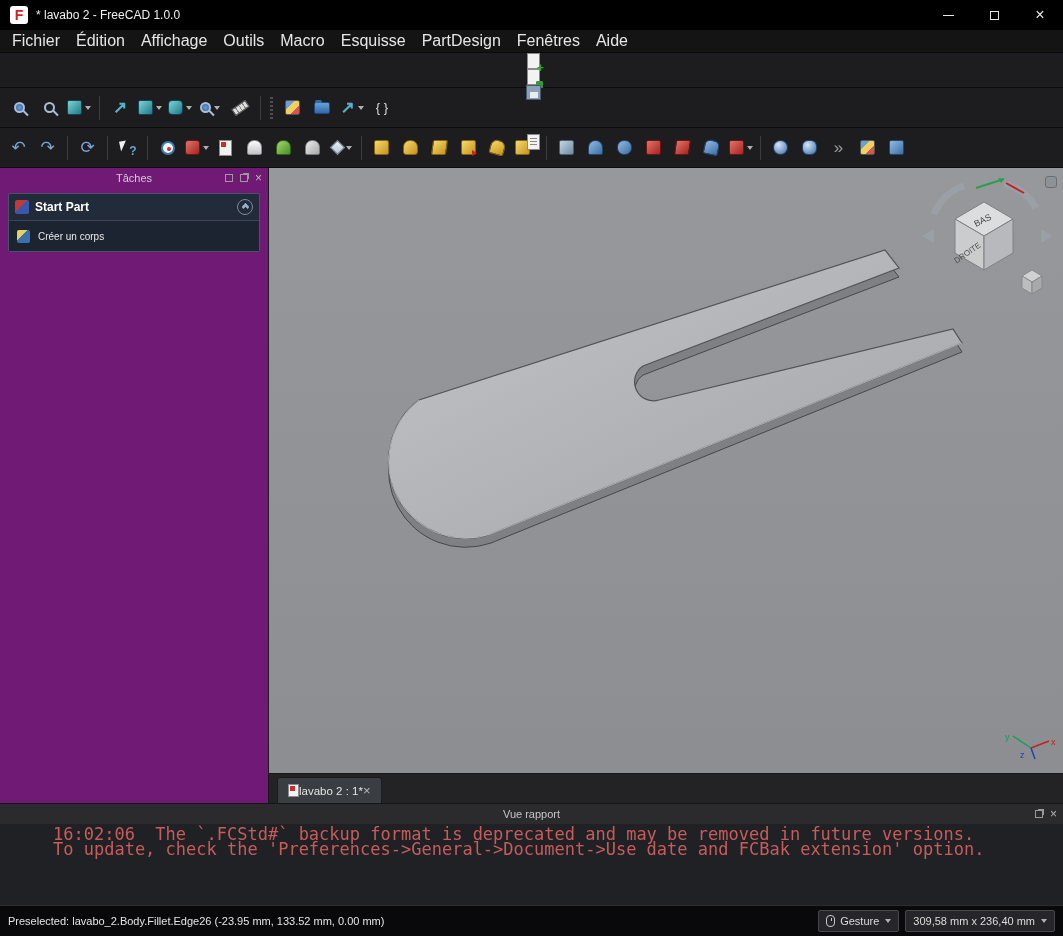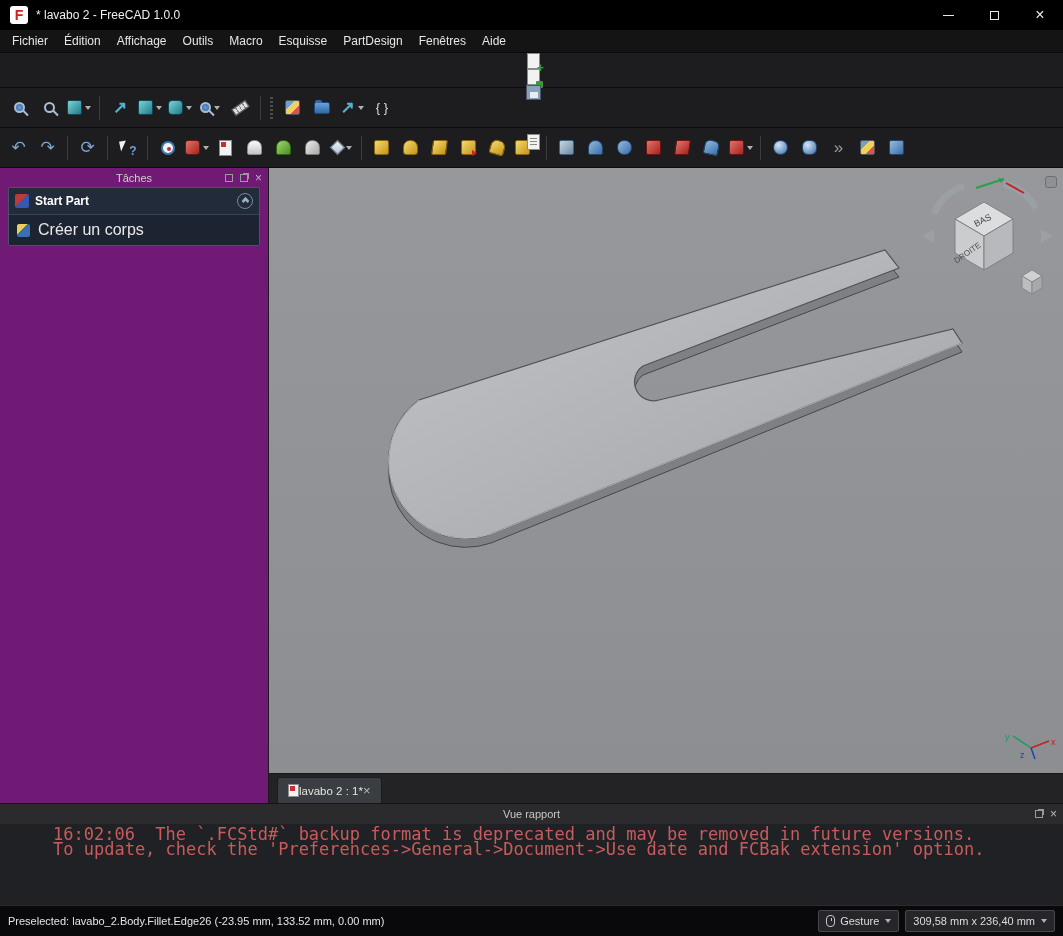--- a/index.html
+++ b/index.html
@@ -12,21 +12,21 @@
   .app-logo { width:18px; height:18px; margin:0 8px 0 10px; background:#fff; border-radius:3px;
     display:flex; align-items:center; justify-content:center; color:#d02020; font-weight:bold; font-size:14px; }
   .title-text { font-size:12px; }
   .win-btns { margin-left:auto; display:flex; height:100%; }
   .win-btn { width:46px; height:100%; display:flex; align-items:center; justify-content:center; color:#e8e8e8; font-size:13px; }
   .min-bar { width:11px; height:1px; background:#e8e8e8; }
   .max-sq { width:9px; height:9px; border:1px solid #e8e8e8; }
 
   
   .menubar { height:23px; background:#141414; display:flex; align-items:center; padding-left:4px; border-bottom:1px solid #0a0a0a; }
-  .menu-item { color:#e6e6e6; font-size:12px; padding:20px 8px; }
+  .menu-item { color:#e6e6e6; font-size:16px; padding:20px 8px; }
 
   
   .toolbar { background:#1d1d1f; display:flex; align-items:center; border-bottom:1px solid #0c0c0c; padding-left:4px; }
   .tb1 { height:35px;flex-direction:column; } .tb2 { height:40px; } .tb3 { height:40px; }
   .tbtn { min-width:30px; height:30px; display:flex; align-items:center; justify-content:center; gap:2px; border-radius:3px; }
   .tb3 .tbtn { min-width:29px; }
   .sep { width:1px; height:24px; background:#3c3c40; margin:0 5px; }
   .grip { width:3px; height:22px; margin:0 4px; background:repeating-linear-gradient(180deg,#4e4e52 0 2px,transparent 2px 4px); }
   .caret { width:0; height:0; border-left:3px solid transparent; border-right:3px solid transparent; border-top:4px solid #b0b0b0; margin-left:1px; }
   .glyph { font-size:17px; line-height:1; color:#d5d8da; }
@@ -82,30 +82,30 @@
   
   .main { height:635px; display:flex; }
   .left-panel { width:269px; background:#701a75; border-right:1px solid #1a1a1c; display:flex; flex-direction:column; }
   .panel-head { height:19px; display:flex; align-items:center; position:relative; }
   .panel-title { position:absolute; left:0; right:0; text-align:center; color:#cfcfcf; font-size:11px; }
   .panel-head-icons { margin-left:auto; display:flex; gap:7px; padding-right:6px; z-index:1; align-items:center; }
   .wi-sq { width:8px; height:8px; border:1px solid #9a9a9a; }
   .wi-dbl { width:8px; height:8px; border:1px solid #9a9a9a; box-shadow:2px -2px 0 -1px #9a9a9a; }
   .wi-x { color:#b8b8b8; font-size:12px; line-height:8px; }
 
-  .task-box { margin:0 8px; background:#212b3a; border:1px solid #46536b; border-radius:2px; }
+  .task-box { margin:6px 8px; background:#212b3a; border:1px solid #46536b; border-radius:2px; }
   .task-box-head { height:27px; display:flex; align-items:center; padding:0 6px; border-bottom:1px solid #3a4658; }
   .sp-icon { width:14px; height:14px; margin-right:6px; background:linear-gradient(135deg,#c03838 45%,#3858b0 45%); border-radius:2px; }
   .sp-title { color:#fff; font-weight:bold; font-size:12px; flex:1; }
   .chev-circle { width:16px; height:16px; border:1px solid #7a8aa0; border-radius:50%; display:flex; flex-direction:column; align-items:center; justify-content:center; }
   .chev { width:5px; height:5px; border-left:2px solid #9ab0c8; border-top:2px solid #9ab0c8; transform:rotate(45deg); }
   .chev + .chev { margin-top:-4px; }
   .task-item { height:30px; display:flex; align-items:center; padding:0 8px; background:#1c2431; }
   .corps-icon { width:13px; height:13px; border-radius:2px; background:linear-gradient(135deg,#e8d060 40%,#3a70b0 40%); margin-right:8px; }
-  .task-item-label { color:#e8e8e8; font-size:16px; }
+  .task-item-label { color:#e8e8e8; font-size:10px; }
 
   
   .viewport { flex:1; display:flex; flex-direction:column; position:relative; }
   .view3d { height:605px; position:relative; background:linear-gradient(#96989c,#8c8e92); overflow:hidden; }
   .view3d svg.model { position:absolute; left:0; top:0; }
   .navcube { position:absolute; top:6px; right:8px; }
   .corner-btn { position:absolute; top:8px; right:6px; width:12px; height:12px; background:#8e9296; border:1px solid #6a6e72; border-radius:3px; }
   .triad { position:absolute; right:6px; bottom:10px; }
 
   

